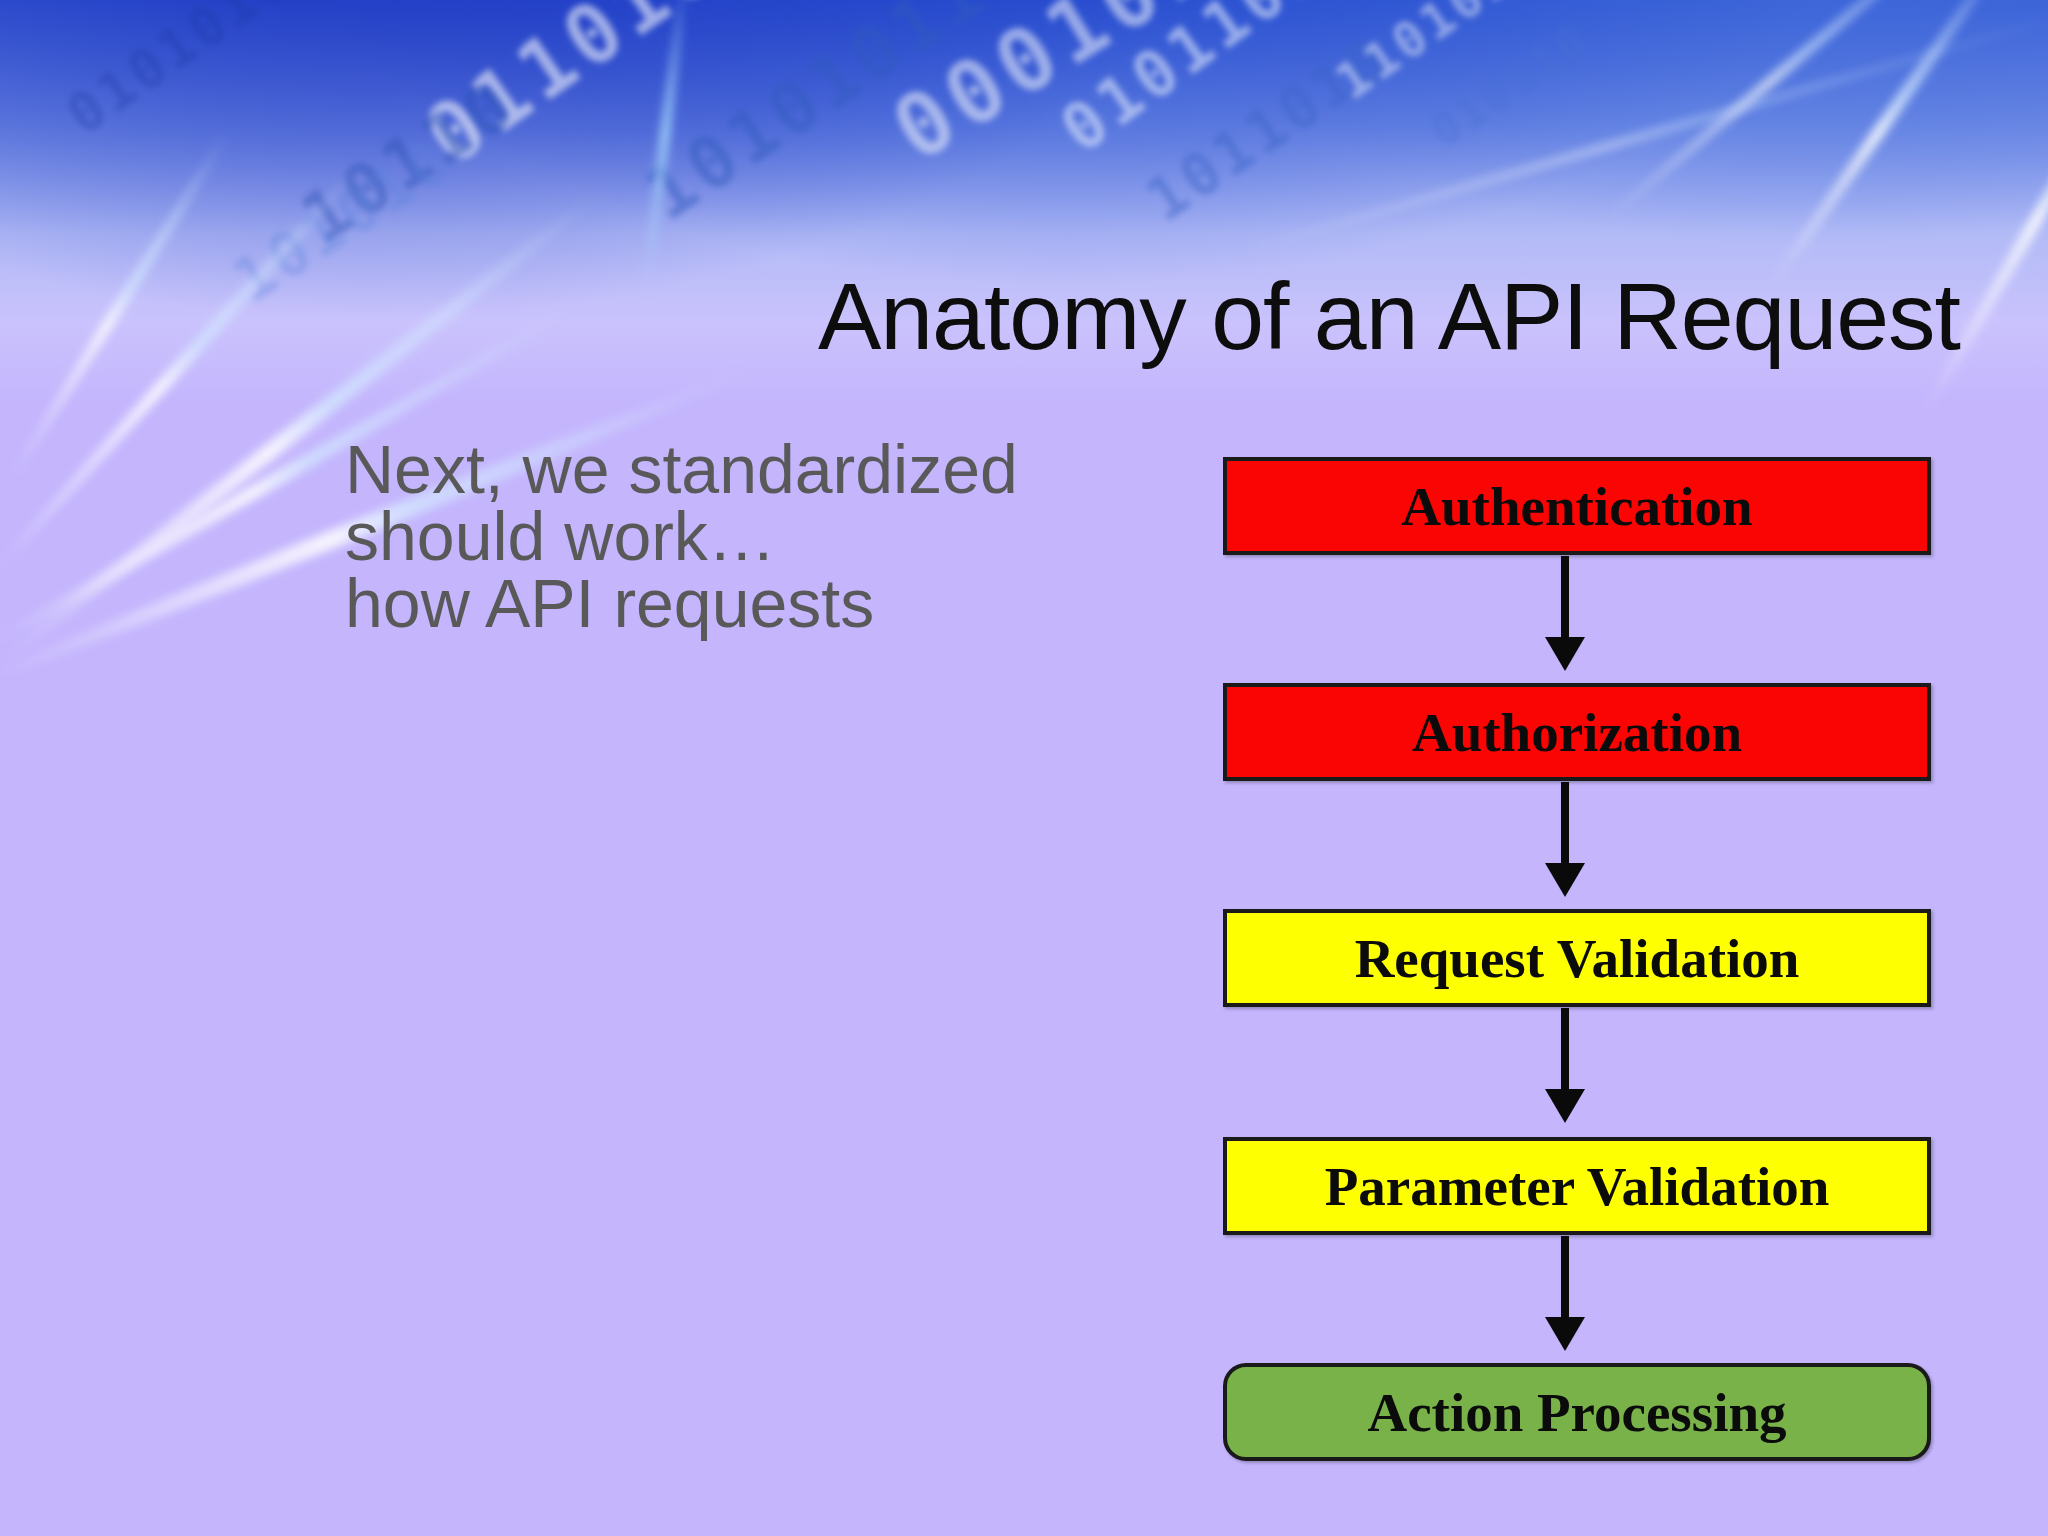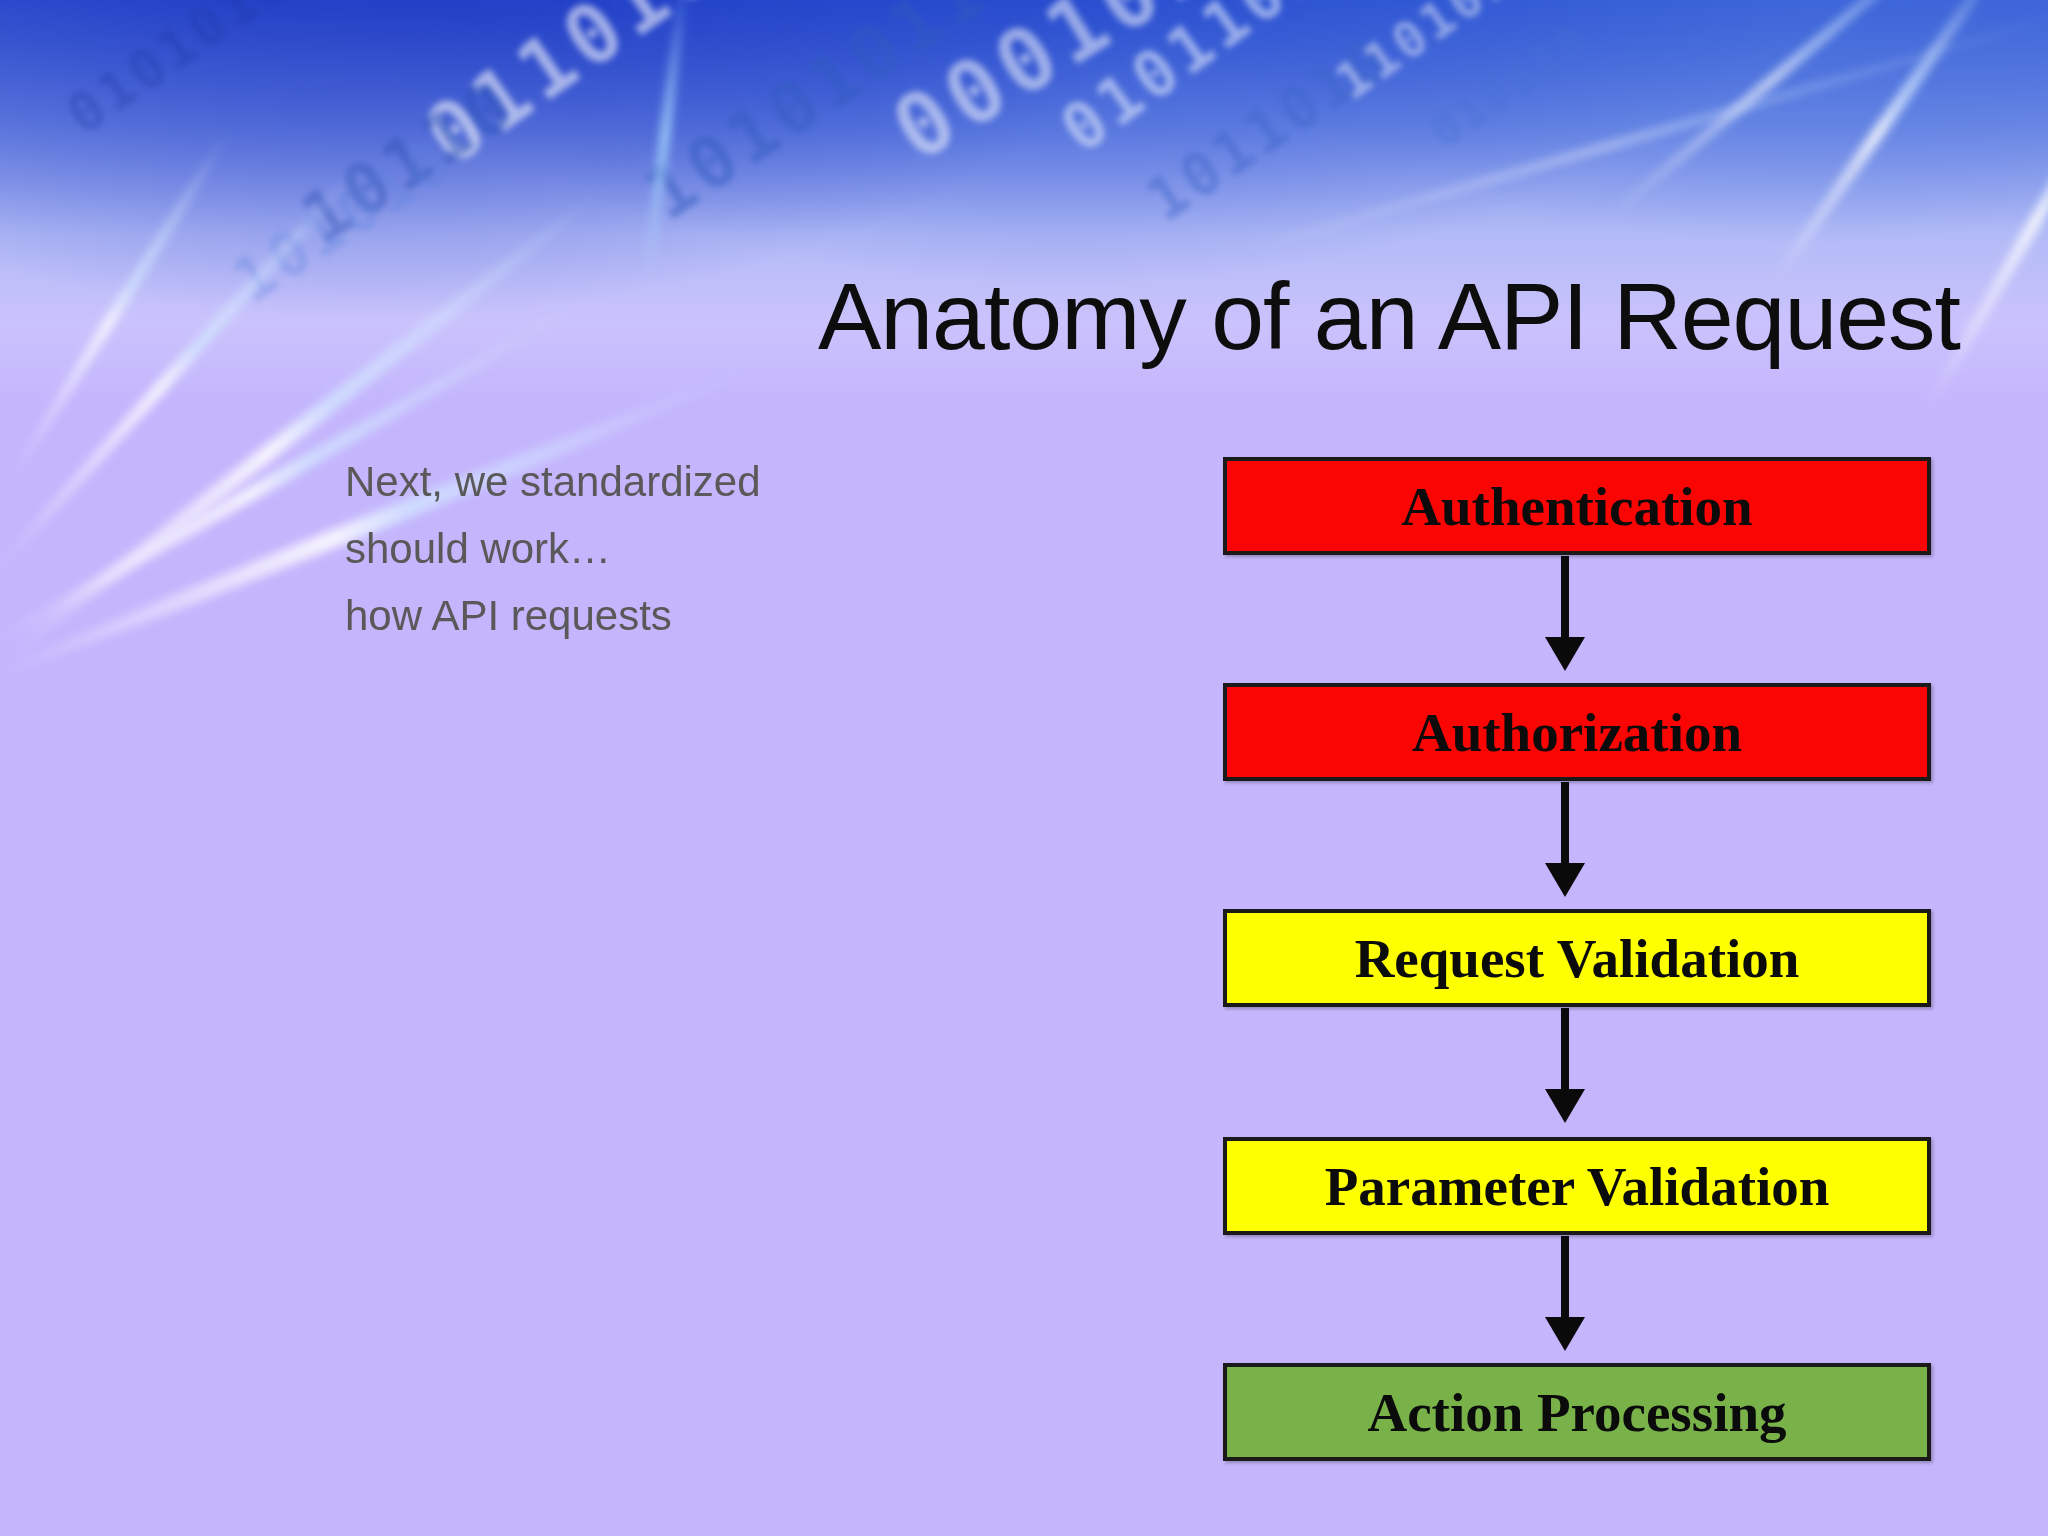--- a/index.html
+++ b/index.html
@@ -46,34 +46,34 @@
   .s8{left:1790px;top:190px;width:520px;height:12px;transform:rotate(-60deg);}
   .s9{left:660px;top:-30px;width:10px;height:330px;transform:rotate(7deg);
       background:linear-gradient(180deg, rgba(180,220,255,.0), rgba(170,220,255,.8), rgba(255,255,255,0));}
   .s10{left:1200px;top:130px;width:900px;height:8px;transform:rotate(-16deg);opacity:.5;}
   
   .title{
     position:absolute;left:660px;top:262px;width:1300px;text-align:right;
     font-size:95px;color:#0d0d0d;letter-spacing:-1px;white-space:nowrap;
   }
   .body-text{
-    position:absolute;left:345px;top:448px;width:720px;
-    font-size:42px;line-height:67px;color:#595959;
+    position:absolute;left:345px;top:436px;width:720px;
+    font-size:68px;line-height:67px;color:#595959;
   }
   
   .flow-box{
     position:absolute;left:1223px;width:708px;height:98px;box-sizing:border-box;
     border:4px solid #1a1a1a;display:flex;align-items:center;justify-content:center;
     font-family:"Liberation Serif",serif;font-weight:bold;font-size:55px;color:#0b0b0b;
     box-shadow:2px 2px 3px rgba(0,0,0,.25);
   }
   .box-red{background:#fb0404;}
   .box-yellow{background:#feff01;}
   .box-green{background:#7ab24a;}
-  .b1{top:457px;} .b2{top:683px;} .b3{top:909px;} .b4{top:1137px;text-align:center;} .b5{top:1363px;}
+  .b1{top:457px;} .b2{top:683px;} .b3{top:909px;} .b4{top:1137px;text-align:center;} .b5{top:1363px;border-radius:23px;}
   .arrow{position:absolute;left:1545px;width:40px;}
   .a1{top:556px;height:115px;} .a2{top:782px;height:115px;}
   .a3{top:1008px;height:115px;} .a4{top:1236px;height:115px;}
   .arrow .shaft{position:absolute;left:16px;top:0;width:8px;height:calc(100% - 32px);background:#0a0a0a;}
   .arrow .head{position:absolute;left:0;bottom:0;width:0;height:0;
     border-left:20px solid transparent;border-right:20px solid transparent;border-top:34px solid #0a0a0a;}
 </style>
 </head>
 <body>
 

